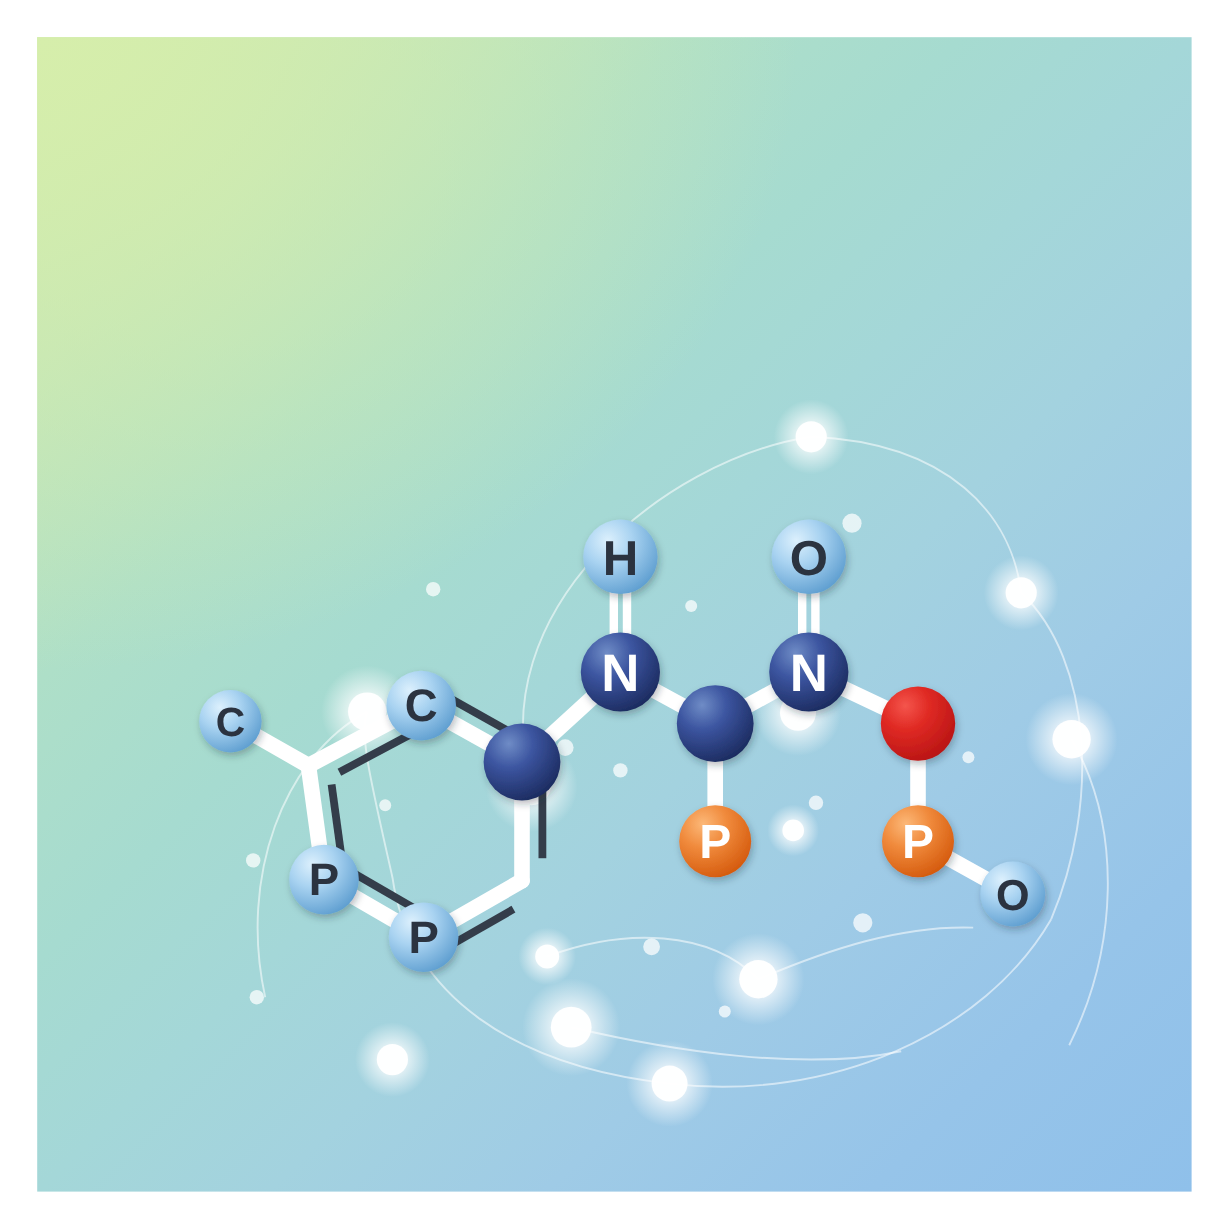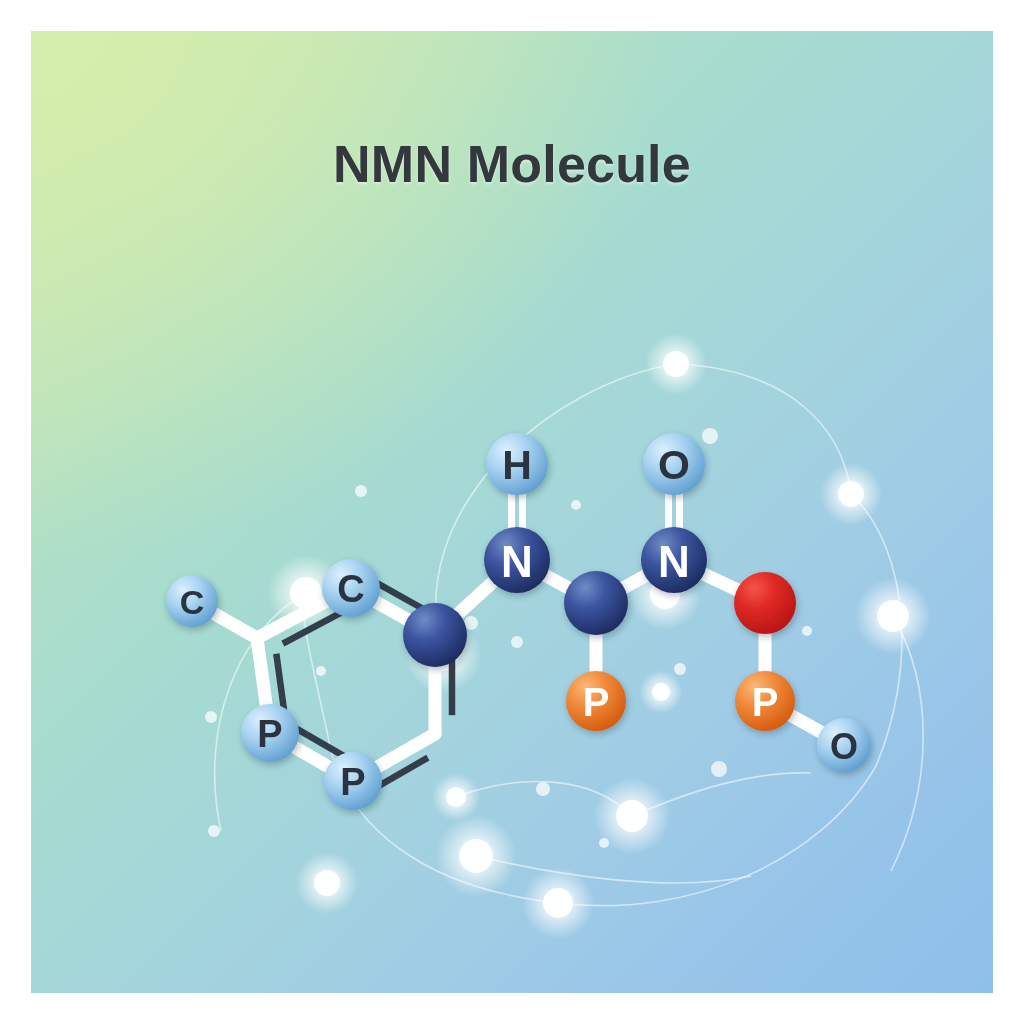--- a/index.html
+++ b/index.html
@@ -287,16 +287,15 @@
     <svg class="layer" id="sparkle-layer" viewBox="0 0 962 962">
       <g id="sparkle">
           <path d="M 968 949
    C 975.8 967.2 975.8 967.2 994 975
    C 975.8 982.8 975.8 982.8 968 1001
    C 960.2 982.8 960.2 982.8 942 975
    C 960.2 967.2 960.2 967.2 968 949 Z" fill="#cfe3f4"></path>
         </g>
     </svg>
 
-    <div id="title">NMN Molecule</div>
 
   </div>
 </div>
 
 </body></html>

